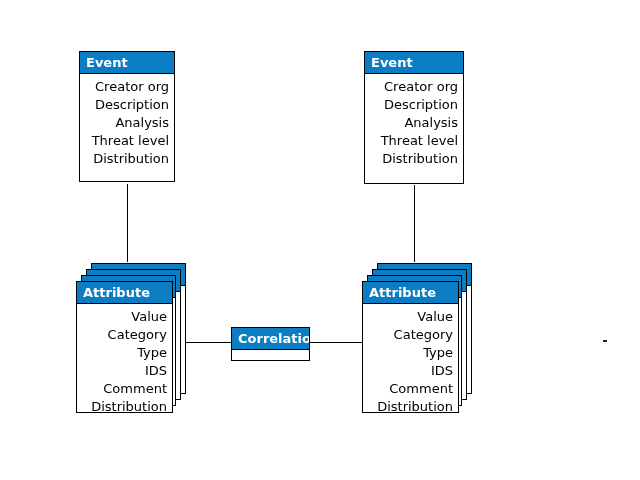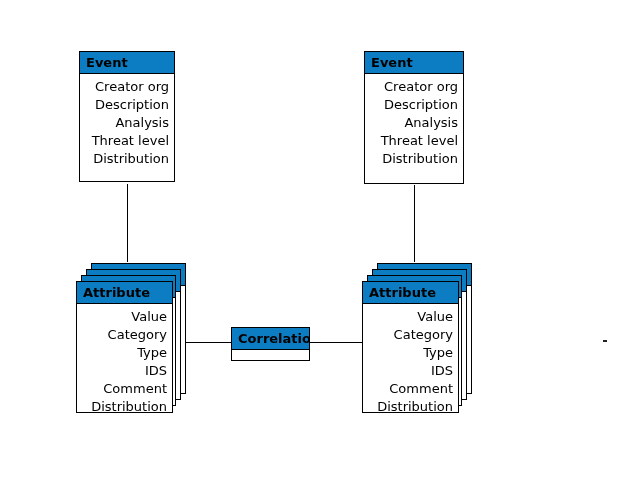--- a/index.html
+++ b/index.html
@@ -24,21 +24,21 @@
 
   
   .cls-box {
     position: absolute;
     background: #ffffff;
     border: 1px solid #000000;
     box-sizing: border-box;
   }
   .cls-header {
     background: #0c7cc3;
-    color: #000000;
+    color: #ffffff;
     font-weight: bold;
     font-size: 13px;
     line-height: 21px;
     height: 22px;
     padding: 0 6px;
     border-bottom: 1px solid #000000;
     box-sizing: border-box;
     white-space: nowrap;
     overflow: hidden;
   }

